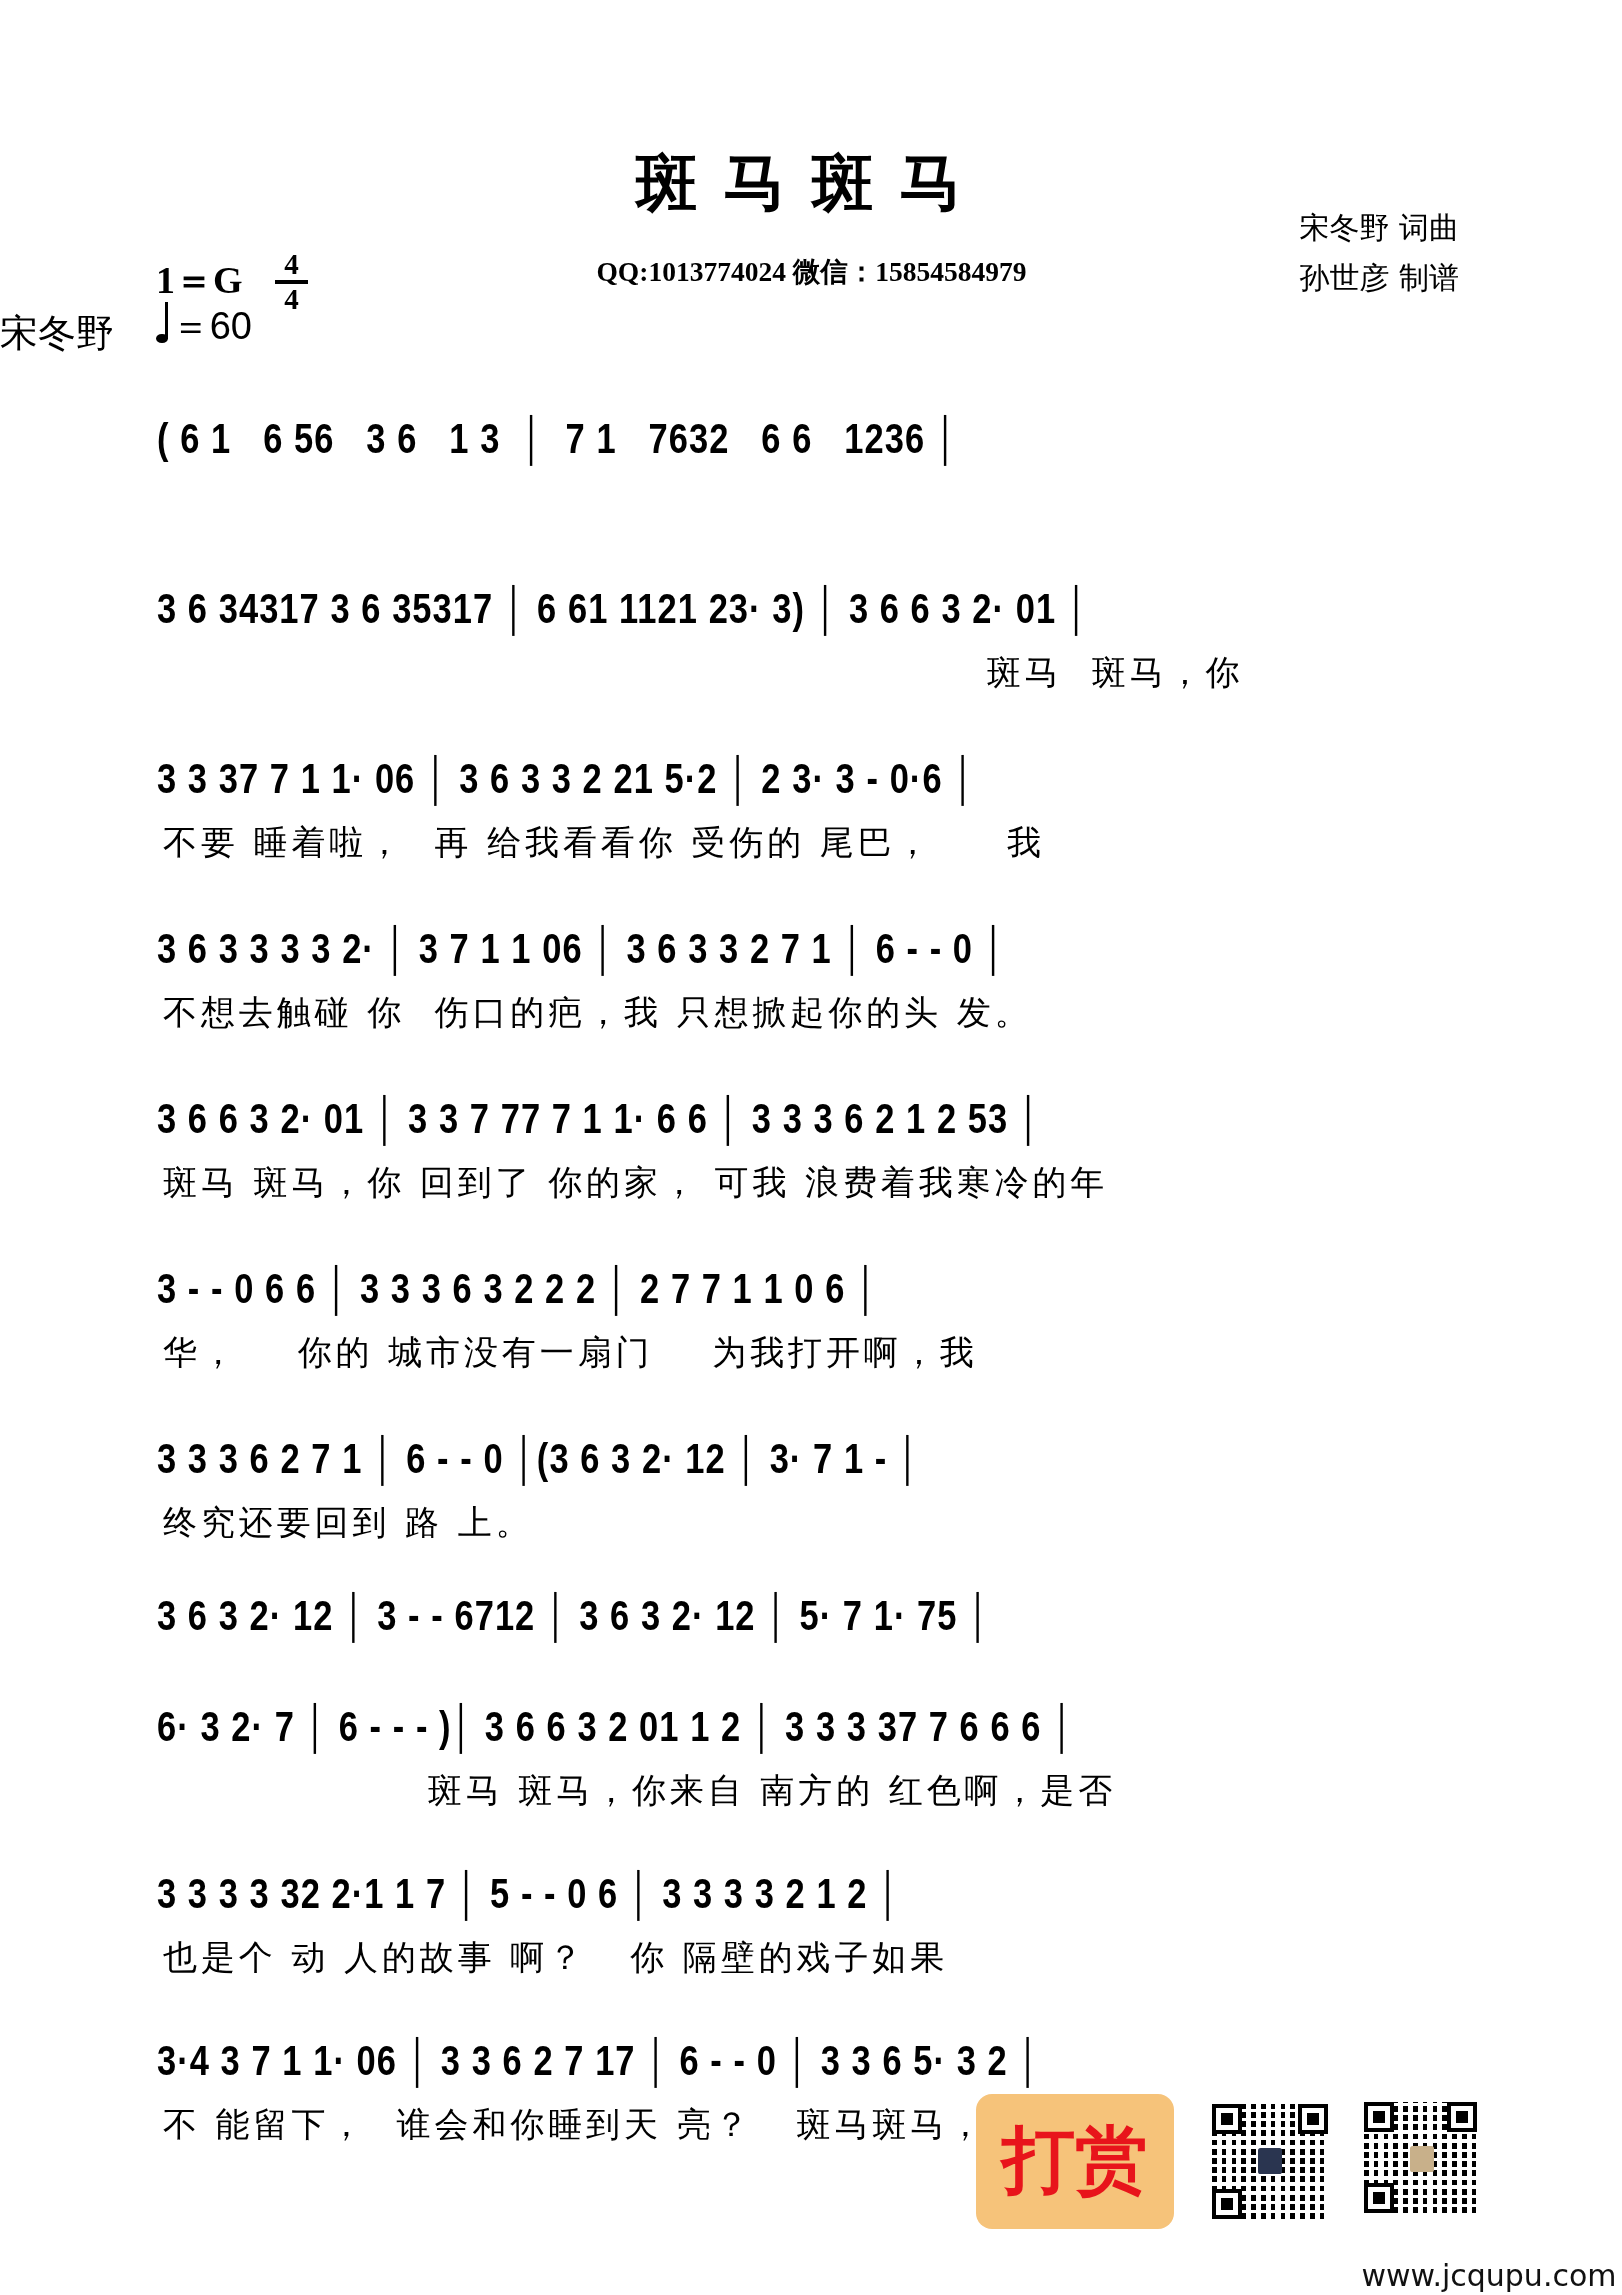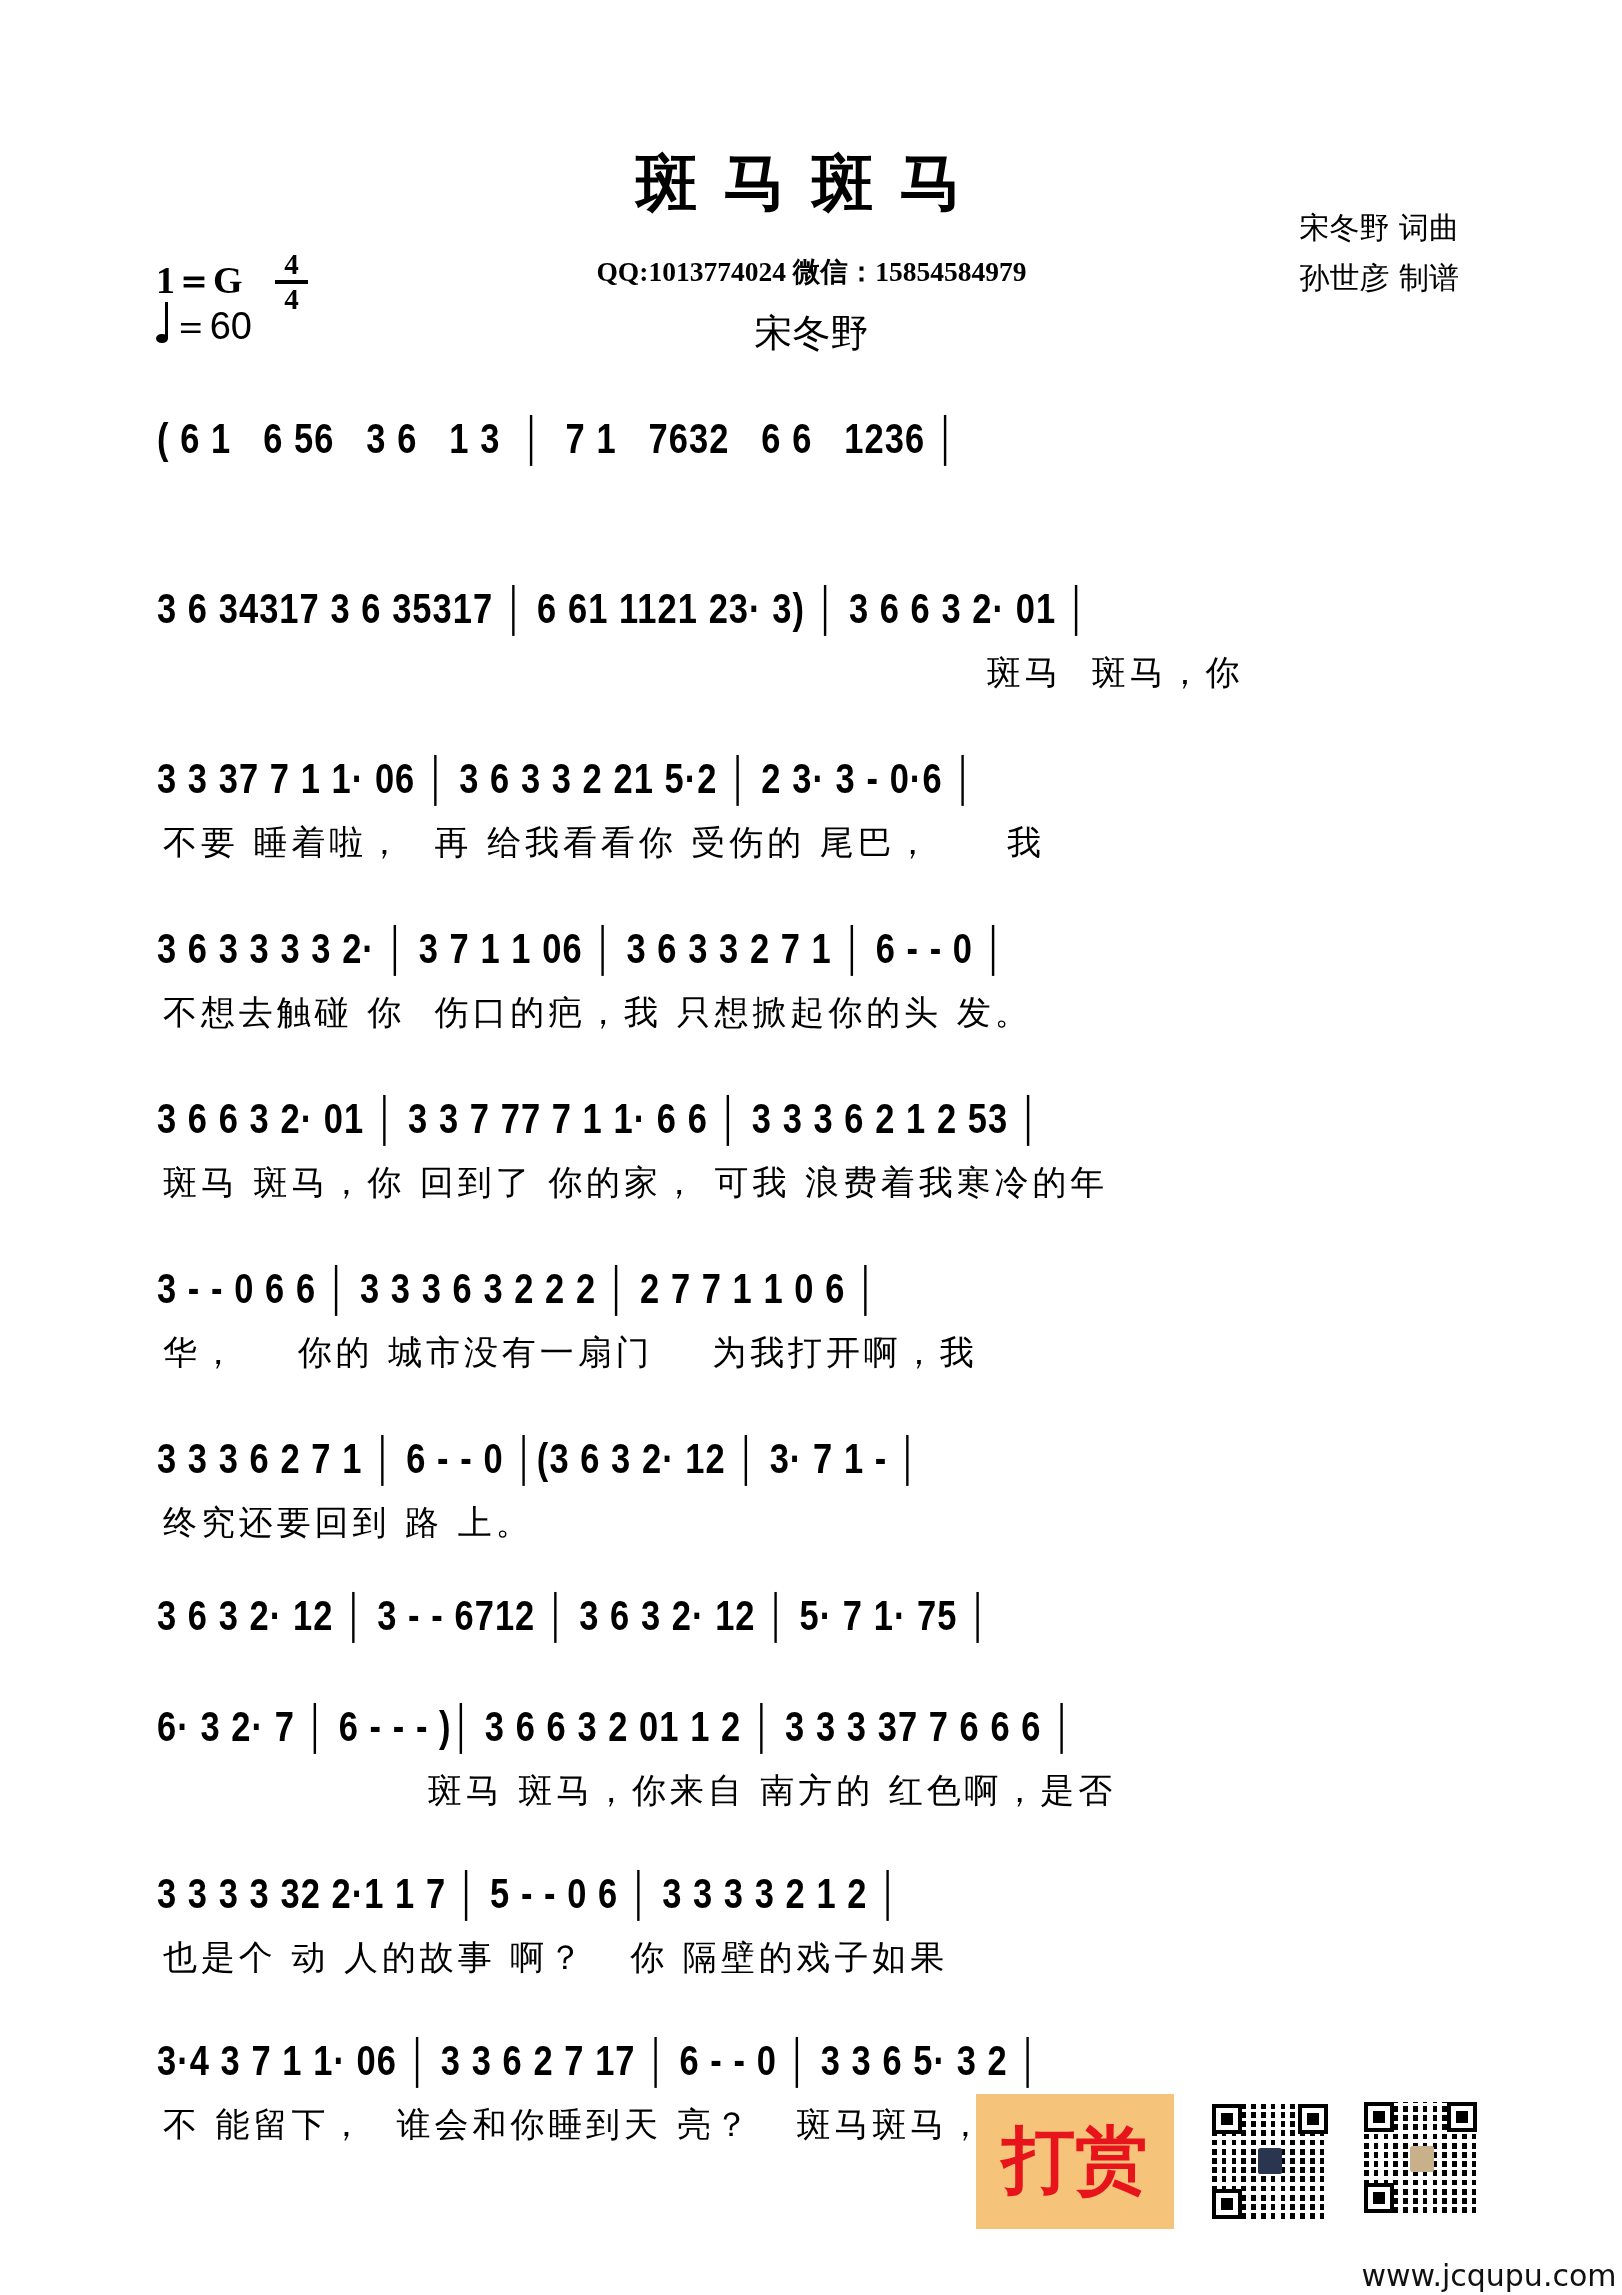--- a/index.html
+++ b/index.html
@@ -3,21 +3,21 @@
 <meta charset="utf-8">
 <style>
   html, body { margin:0; padding:0; background:#ffffff; }
   body { width:1623px; height:2295px; position:relative; overflow:hidden;
          font-family:"Liberation Sans","DejaVu Sans",sans-serif; color:#000; }
   .title { position:absolute; left:0; width:1623px; top:141px; text-align:center;
            font-family:"DejaVu Serif","Liberation Serif",serif; font-weight:bold;
            font-size:62px; letter-spacing:26px; }
   .contact { position:absolute; left:0; width:1623px; top:254px; text-align:center;
              font-family:"Liberation Serif","DejaVu Serif",serif; font-weight:bold; font-size:27.5px; }
-  .singer { position:absolute; left:0; width:1623px; top:308px; text-align:center;
+  .singer { position:absolute; left:0; width:1623px; top:308px; 
             font-family:"DejaVu Sans",sans-serif; font-size:38px; }
   .credits { position:absolute; right:164px; top:203px; text-align:center;
              font-family:"DejaVu Sans",sans-serif; font-size:30px; line-height:50px; }
   .key { position:absolute; left:156px; top:255px; font-family:"Liberation Serif",serif; font-size:38px; font-weight:bold; }
   .timesig { position:absolute; left:275px; top:250px; width:33px; text-align:center;
              font-family:"Liberation Serif",serif; font-weight:bold; font-size:29px; line-height:29px; }
   .timesig .bar { height:3.3px; background:#000; margin:1.3px 0; }
   .tempo { position:absolute; left:156px; top:301px; font-size:38px; }
   .tempo .note { display:inline-block; width:11.8px; height:9.2px; background:#000; border-radius:50%;
                  position:relative; top:3.9px; margin-right:3.9px; }
@@ -25,21 +25,21 @@
 
   .score { position:absolute; left:157px; top:399px; width:1315px;margin-top:16px; }
   .sys { position:relative; height:170px; }
   .notes { position:absolute; left:0; top:0; width:100%; height:59px;
            font-family:"Liberation Sans Narrow","Liberation Sans",sans-serif; font-weight:bold;
            font-size:42px; white-space:pre; letter-spacing:1.3px; transform:scaleX(0.82); transform-origin:left top; }
   .lyrics { position:absolute; left:6px; top:65px; width:100%;
             font-family:"DejaVu Sans",sans-serif; font-size:34px; white-space:pre; letter-spacing:3.9px; }
 
   .reward { position:absolute; left:976px; top:2094px; width:198px; height:135px; background:#f6c37a;
-            border-radius:0; display:flex; align-items:center; justify-content:center;
+            border-radius:16px; display:flex; align-items:center; justify-content:center;
             font-family:"DejaVu Sans",sans-serif; font-weight:bold; font-size:73px; color:#e8141b; }
   .qr { position:absolute; width:116px; height:115px; background:
         repeating-linear-gradient(0deg,#000 0 5.9px,#fff 5.9px 9.2px),
         repeating-linear-gradient(90deg,#000 0 4.6px,#fff 4.6px 9.8px); background-blend-mode:lighten; }
   .qr .finder { position:absolute; width:22px; height:22px; border:4.6px solid #000; background:#fff; }
   .qr .finder::after { content:""; position:absolute; left:5.2px; top:5.2px; width:11.8px; height:11.8px; background:#000; }
   .qr .logo { position:absolute; left:46px; top:44px; width:23.6px; height:26px; border-radius:2.6px; }
   .site { position:absolute; right:6.5px; top:2258px; font-family:"DejaVu Sans",sans-serif; font-size:30px; color:#111;margin-left:48px; }
 </style>
 </head>

